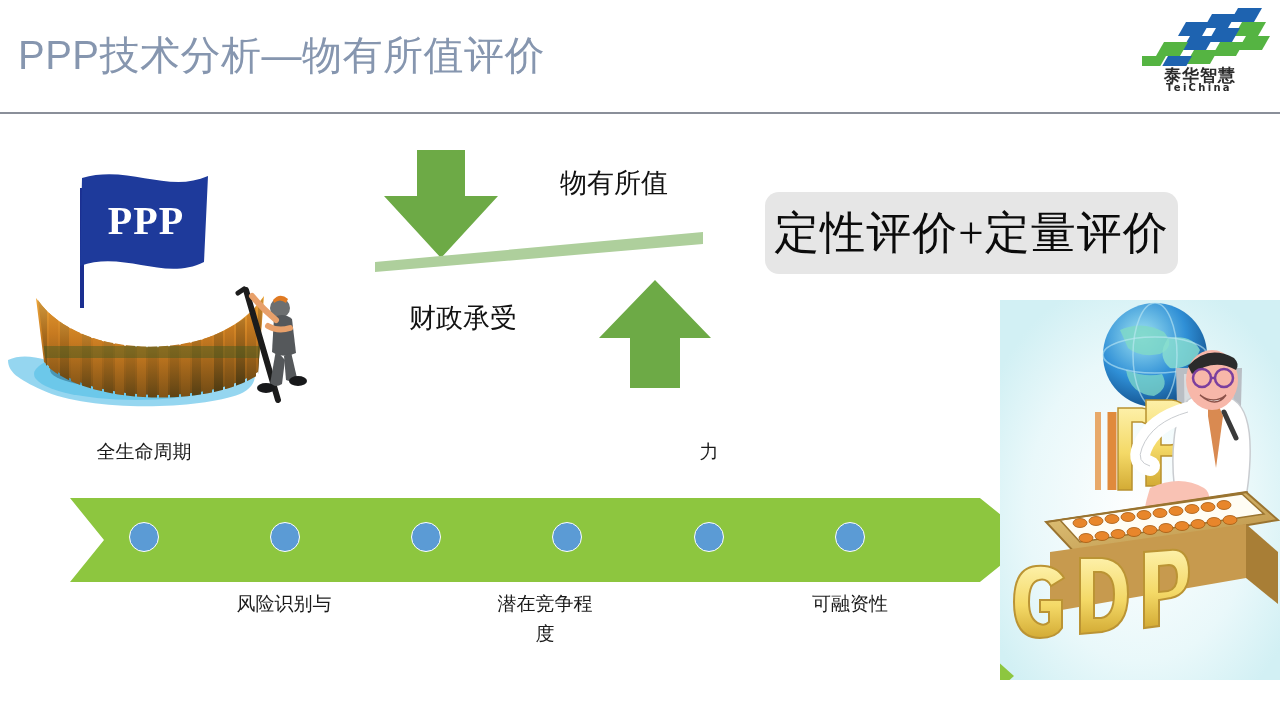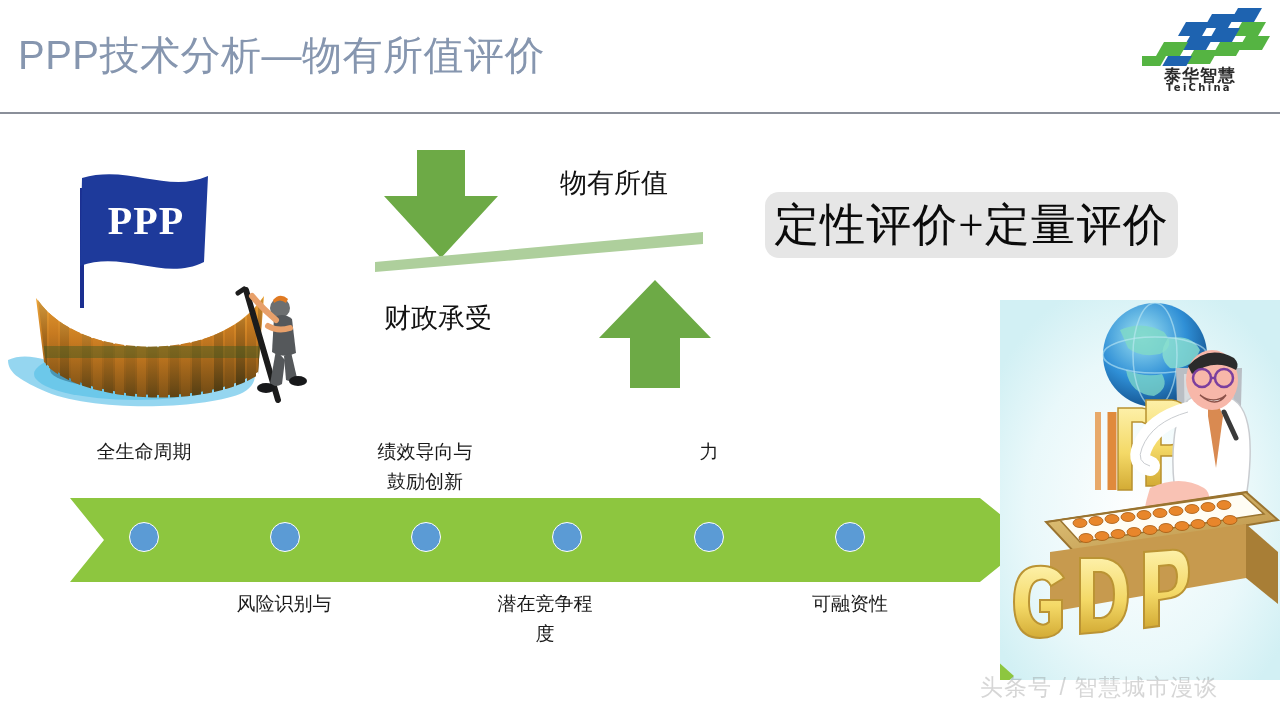--- a/index.html
+++ b/index.html
@@ -39,27 +39,27 @@
   .arrow-down{position:absolute;left:380px;top:150px;width:122px;height:110px;}
   .arrow-up{position:absolute;left:596px;top:280px;width:118px;height:110px;}
   .seesaw{
     position:absolute;left:375px;top:232px;width:330px;height:40px;
   }
   .lbl-value{
     position:absolute;left:560px;top:165px;font-size:27px;color:#121212;
     white-space:nowrap;
   }
   .lbl-fiscal{
-    position:absolute;left:384px;top:300px;font-size:27px;color:#121212;
+    position:absolute;left:409px;top:300px;font-size:27px;color:#121212;
     white-space:nowrap;
   }
 
   
   .pill{
-    position:absolute;left:765px;top:192px;width:413px;height:66px;
+    position:absolute;left:765px;top:192px;width:413px;height:82px;
     background:#e6e6e6;border-radius:14px;
     display:flex;align-items:center;justify-content:center;
   }
   .pill span{
     font-family:"Liberation Serif","DejaVu Serif",serif;
     font-size:45px;color:#0b0b0b;white-space:nowrap;letter-spacing:1px;
   }
 
   
   .band{position:absolute;left:70px;top:498px;width:962px;height:84px;}
@@ -222,24 +222,20 @@
   <div class="dot" style="left:129px"></div>
   <div class="dot" style="left:270px"></div>
   <div class="dot" style="left:411px"></div>
   <div class="dot" style="left:552px"></div>
   <div class="dot" style="left:694px"></div>
   <div class="dot" style="left:835px"></div>
 
   <div class="lbl-top" style="left:59px">
     <div>全生命周期</div>
   </div>
-  <div class="lbl-top" style="left:340px">
-    <div>绩效导向与</div>
-    <div>鼓励创新</div>
-  </div>
   <div class="lbl-top" style="left:624px">
     <div>力</div>
   </div>
 
   <div class="lbl-bot" style="left:199px">
     <div>风险识别与</div>
   </div>
   <div class="lbl-bot" style="left:460px">
     <div>潜在竞争程</div>
     <div>度</div>
@@ -351,15 +347,14 @@
       <g fill="url(#goldG)" stroke="#bb9434" stroke-width="2">
         <path d="M36,266 q-22,2 -22,36 q0,36 26,36 q16,0 22,-10 l0,-28 l-22,0 l0,12 l9,0 l0,10 q-4,4 -9,2 q-11,-4 -11,-22 q0,-20 10,-22 q8,-2 12,6 l13,-8 q-8,-14 -28,-12 z"></path>
         <path d="M80,258 l0,76 l22,-2 q26,-4 26,-38 q0,-34 -26,-36 z m14,14 l7,0 q13,2 13,22 q0,22 -13,24 l-7,0 z"></path>
         <path d="M144,252 l0,76 l15,-2 l0,-26 l12,-2 q18,-4 18,-26 q0,-24 -19,-22 z m15,14 l10,-1 q8,0 8,12 q0,12 -9,14 l-9,1 z"></path>
       </g>
 
       <polygon points="-6,58 14,76 -6,94" fill="#8dc63f" transform="translate(0,300)"></polygon>
     </svg>
   </div>
 
-  <div class="watermark">头条号 / 智慧城市漫谈</div>
 
 </div>
 
 </body></html>

